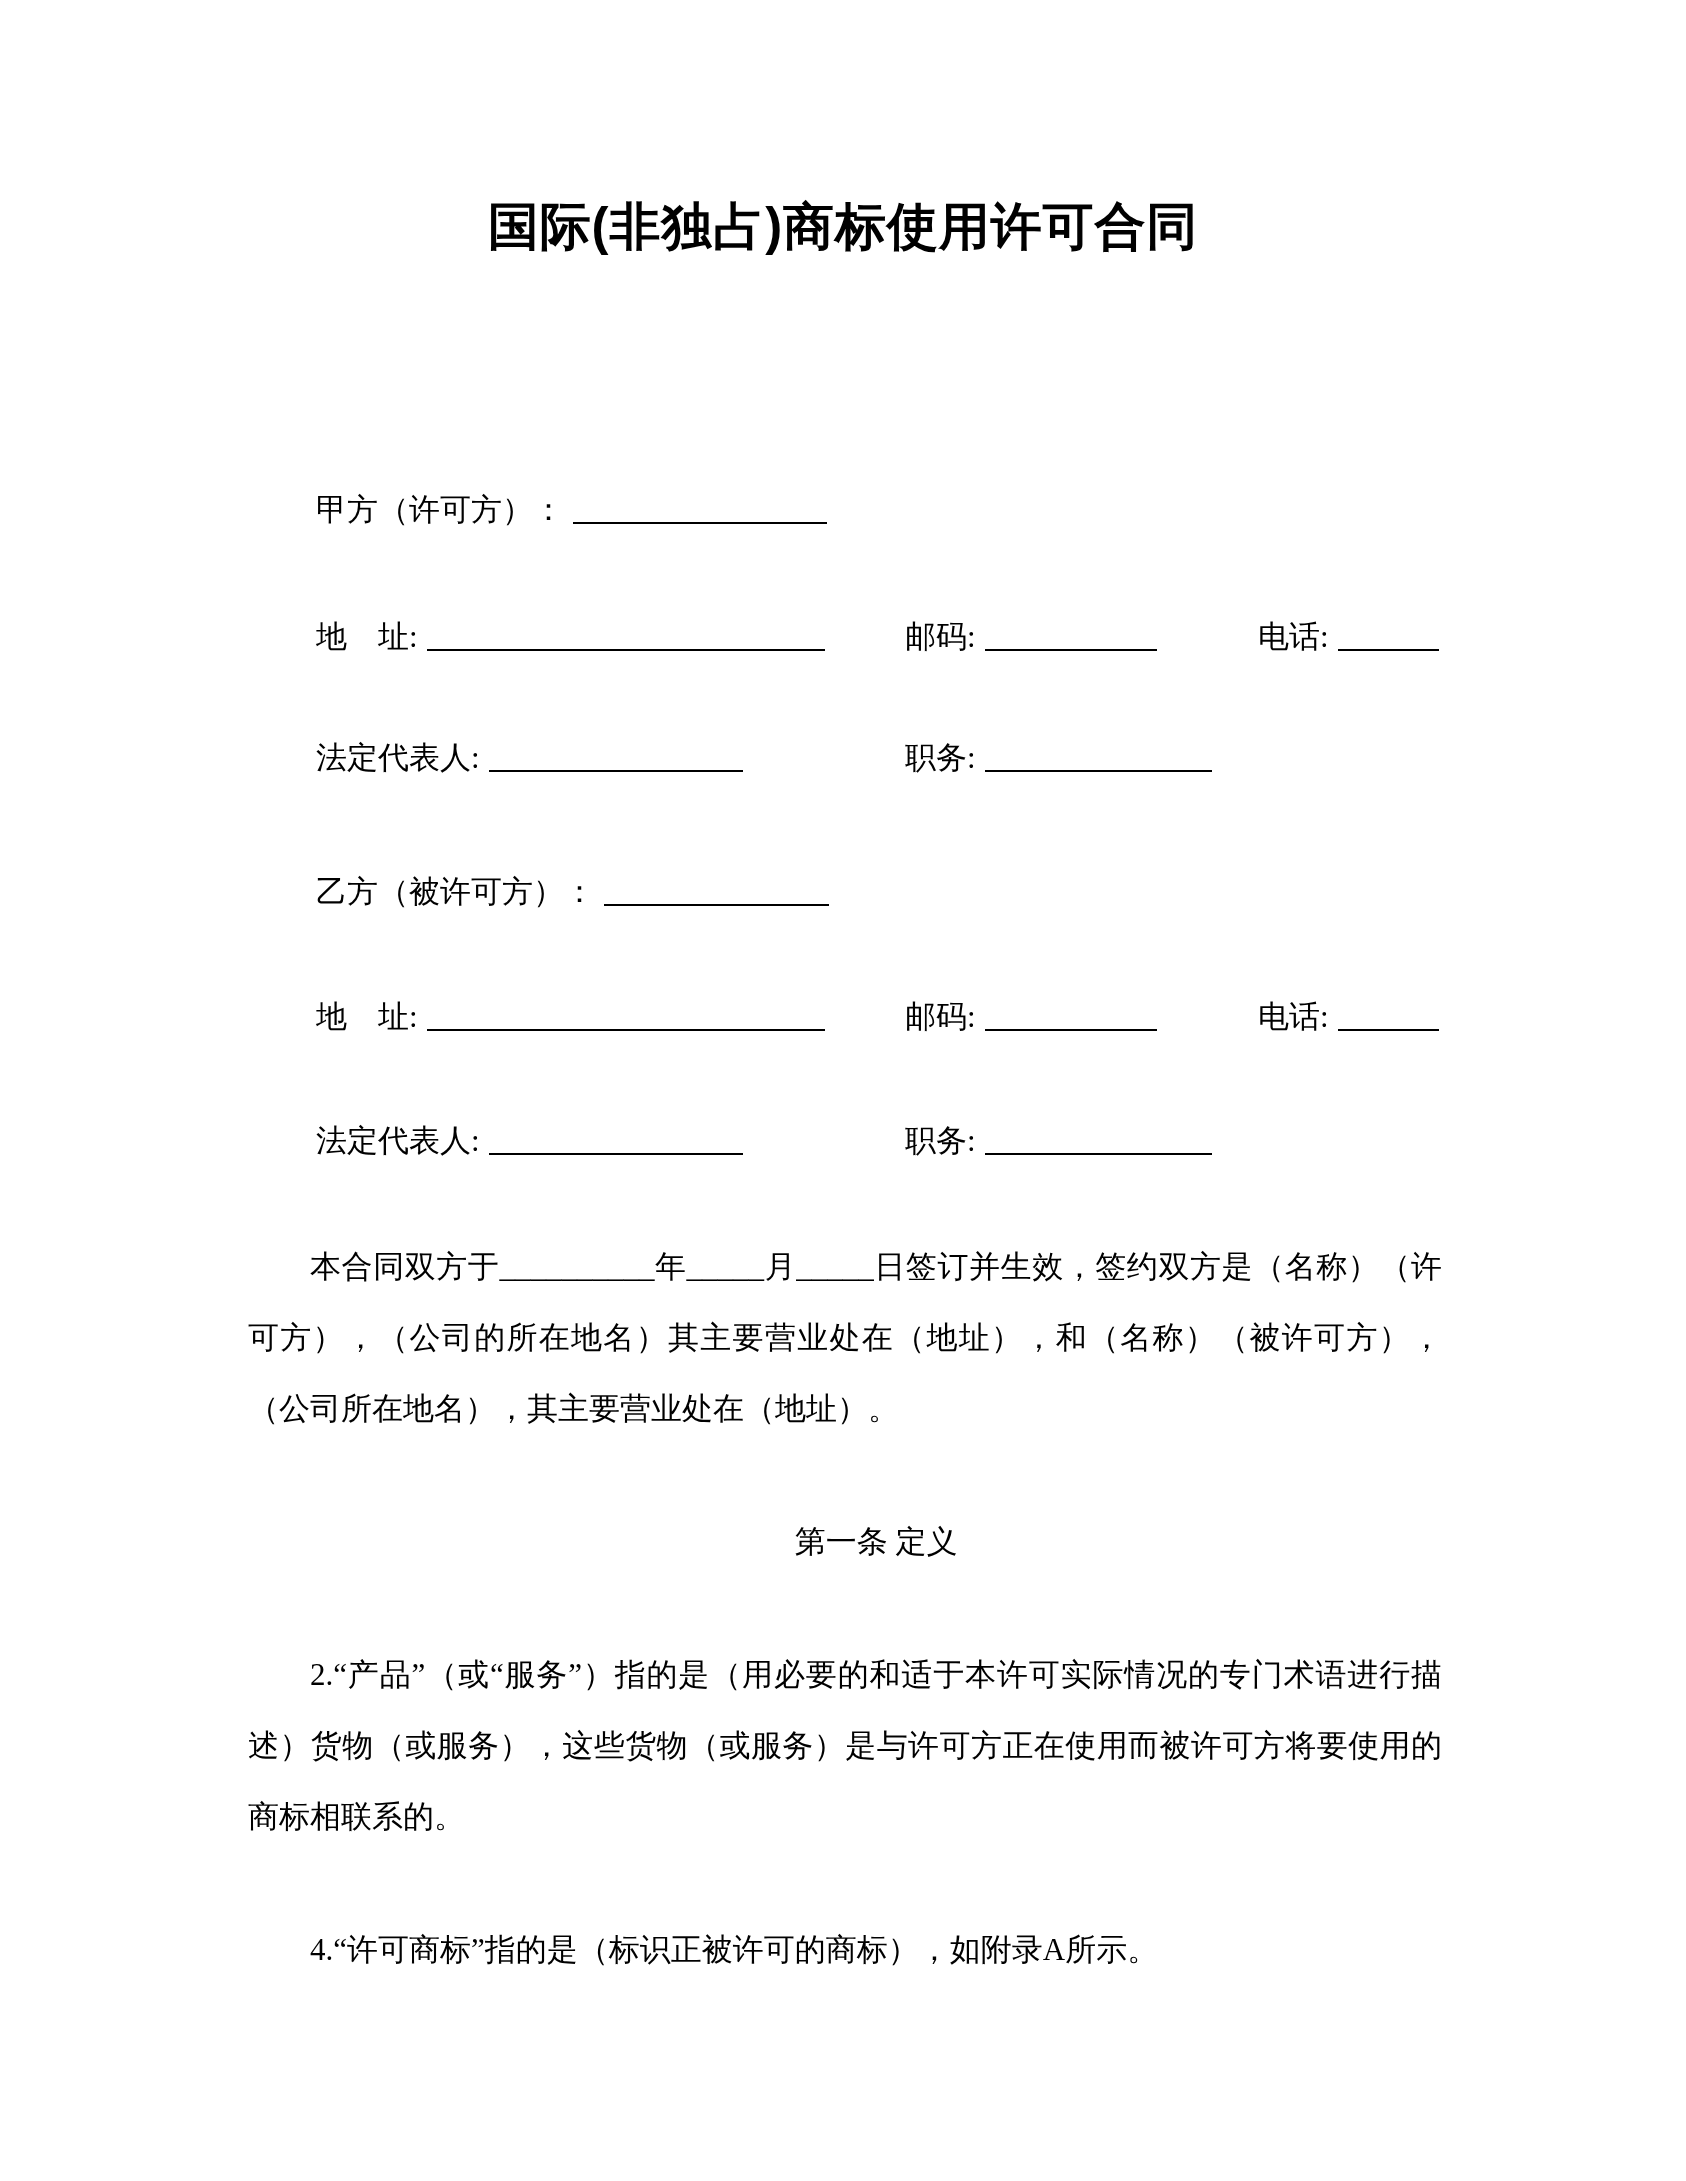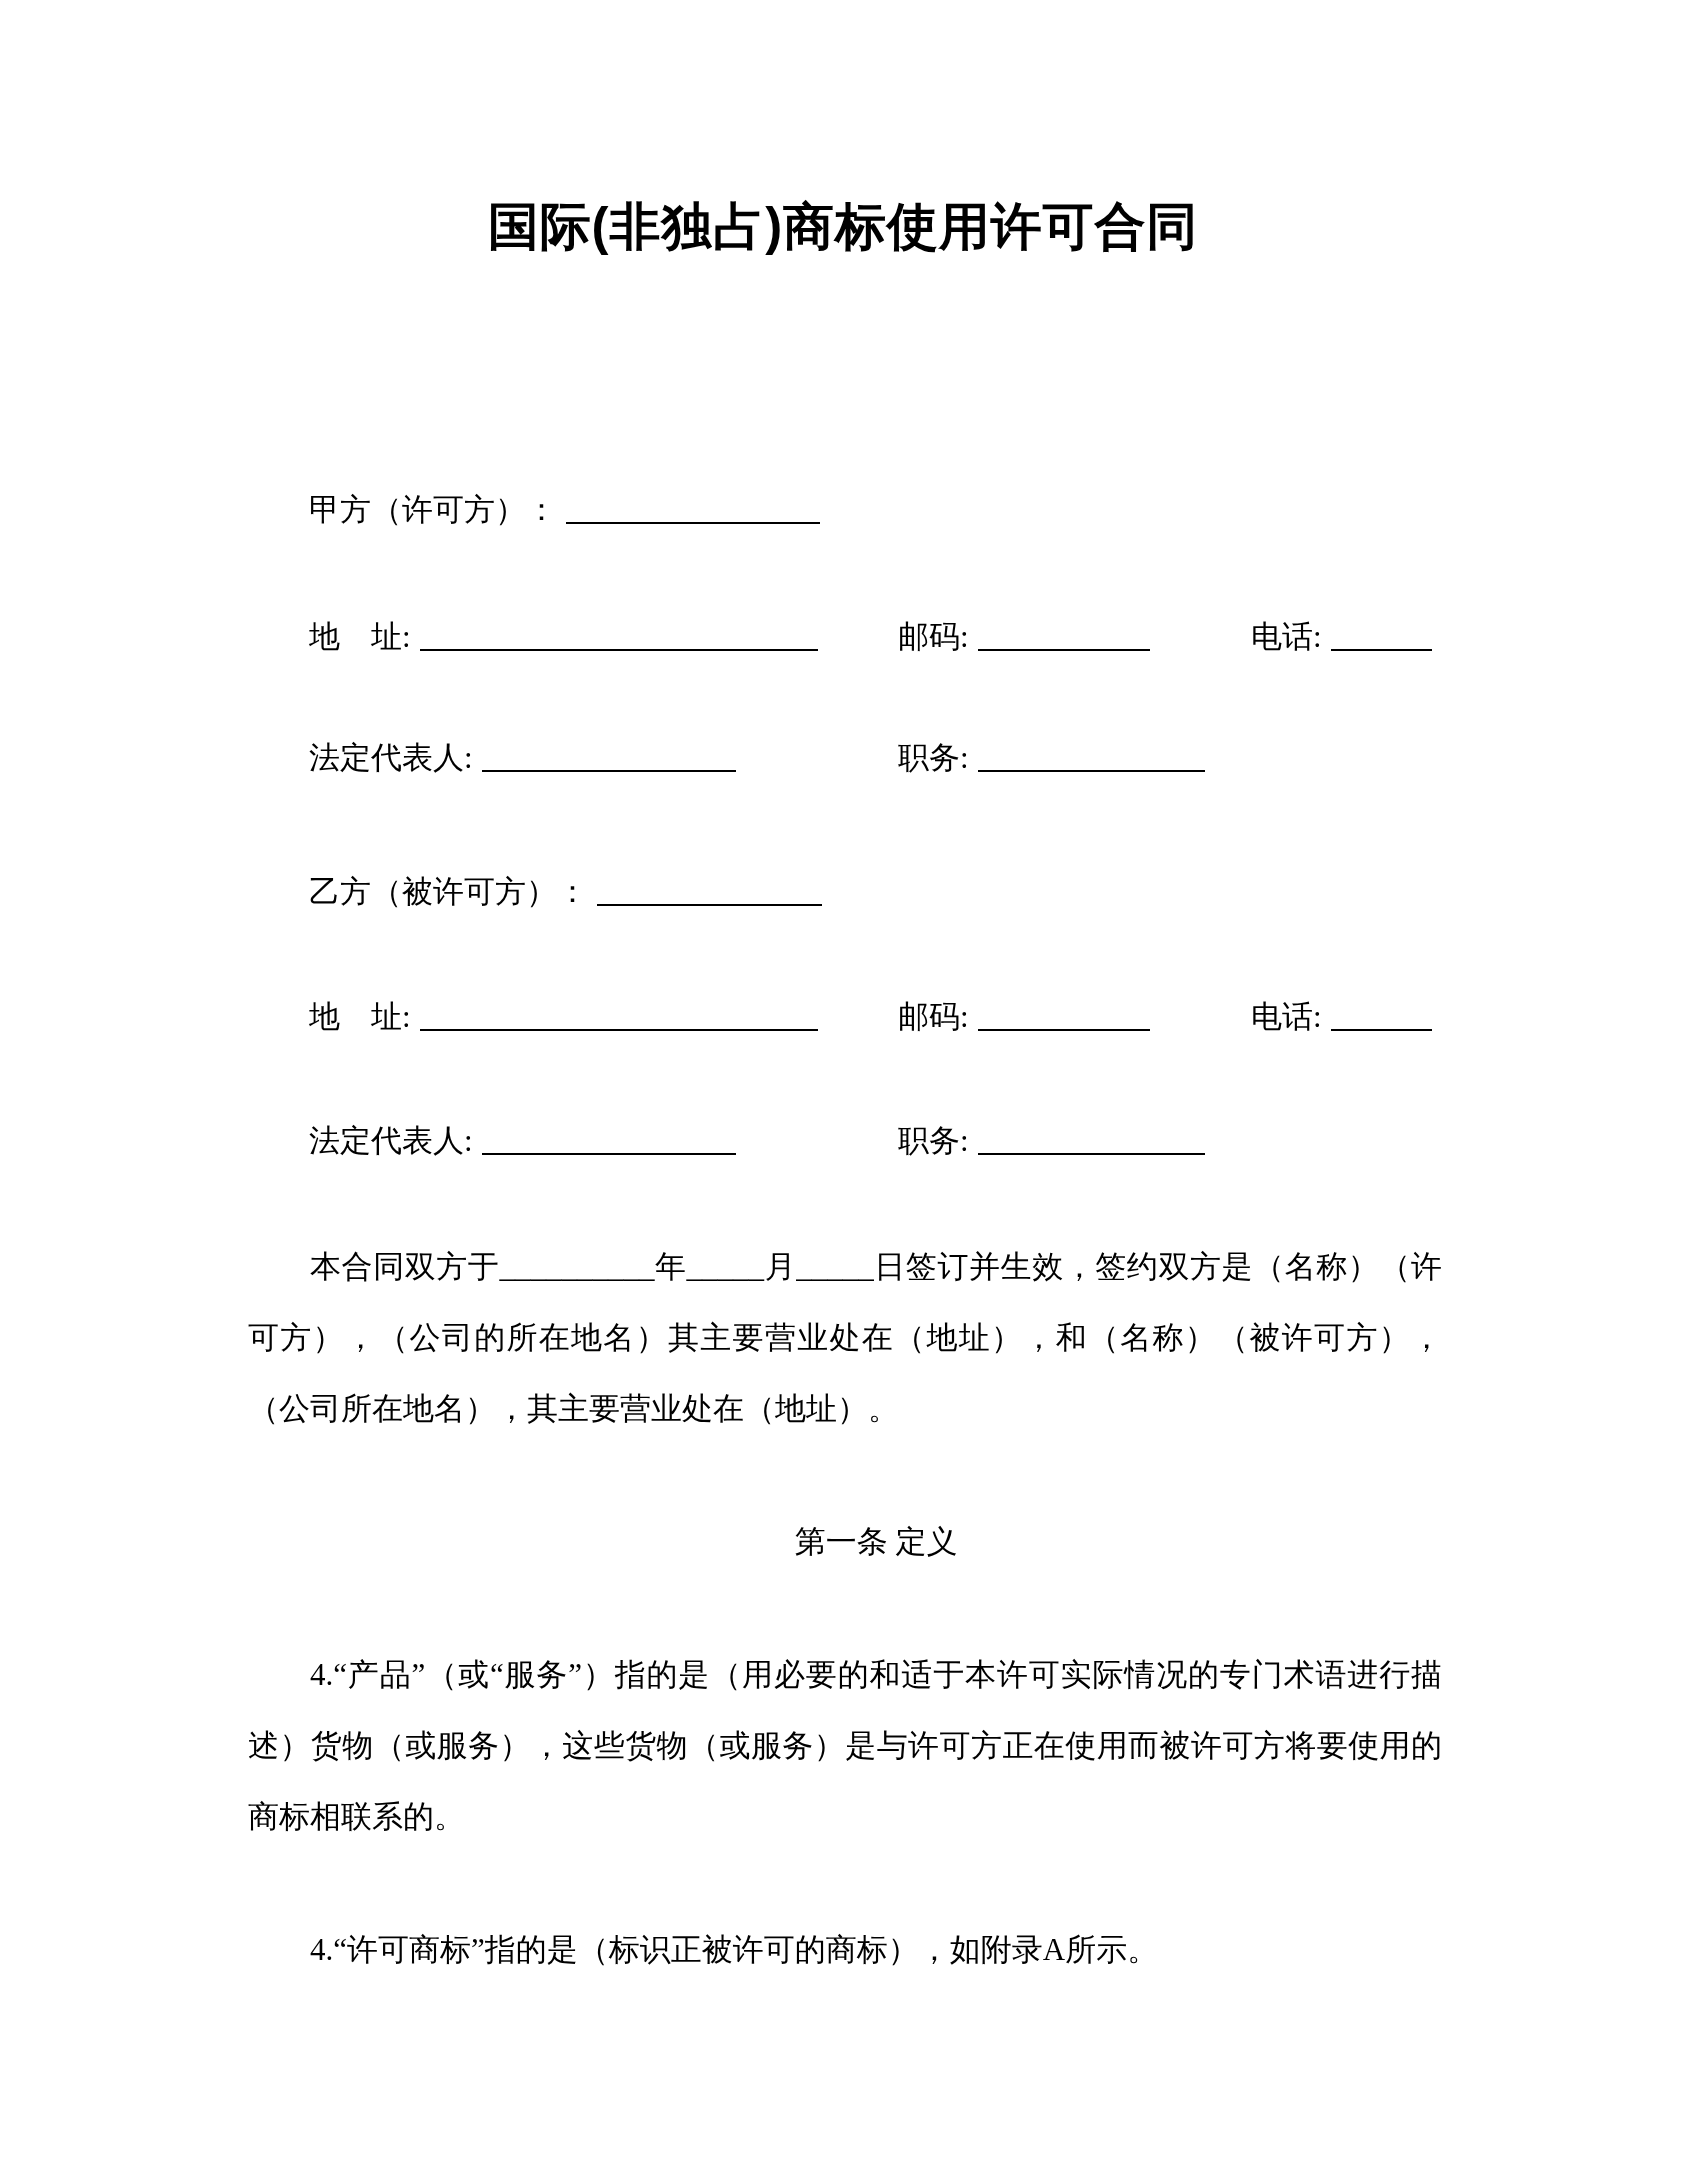--- a/index.html
+++ b/index.html
@@ -33,21 +33,21 @@
     position: absolute;
     left: 248px;
     width: 1212px;
     height: 42px;
     font-size: 31px;
     white-space: nowrap;
   }
   .fr-g1 { position: absolute; left: 61px; }
   .fr-g2 { position: absolute; left: 650px; }
   .fr-g3 { position: absolute; left: 1003px; }
-  .fr-label { display: inline-block; margin-right: 9.2px; }
+  .fr-label { display: inline-block; margin-right: 9.2px; margin-left: 7px; }
   .blank {
     display: inline-block;
     height: 1.8px;
     background: #000000;
     position: relative;
     top: 3.7px;
   }
   .content {
     position: absolute;
     left: 248px;
@@ -120,18 +120,18 @@
       <span class="fr-label">法定代表人:</span><span class="blank" style="width:254px"></span>
     </span>
     <span class="fr-g2">
       <span class="fr-label">职务:</span><span class="blank" style="width:227px"></span>
     </span>
   </div>
 
   <div class="content">
     <p>本合同双方于__________年_____月_____日签订并生效，签约双方是（名称）（许可方），（公司的所在地名）其主要营业处在（地址），和（名称）（被许可方），（公司所在地名），其主要营业处在（地址）。</p>
     <p class="heading">第一条 定义</p>
-    <p>4.“产品”（或“服务”）指的是（用必要的和适于本许可实际情况的专门术语进行描述）货物（或服务），这些货物（或服务）是与许可方正在使用而被许可方将要使用的商标相联系的。</p>
+    <p>2.“产品”（或“服务”）指的是（用必要的和适于本许可实际情况的专门术语进行描述）货物（或服务），这些货物（或服务）是与许可方正在使用而被许可方将要使用的商标相联系的。</p>
     <p>4.“许可商标”指的是（标识正被许可的商标），如附录A所示。</p>
   </div>
 
 </div>
 
 
 </body></html>

